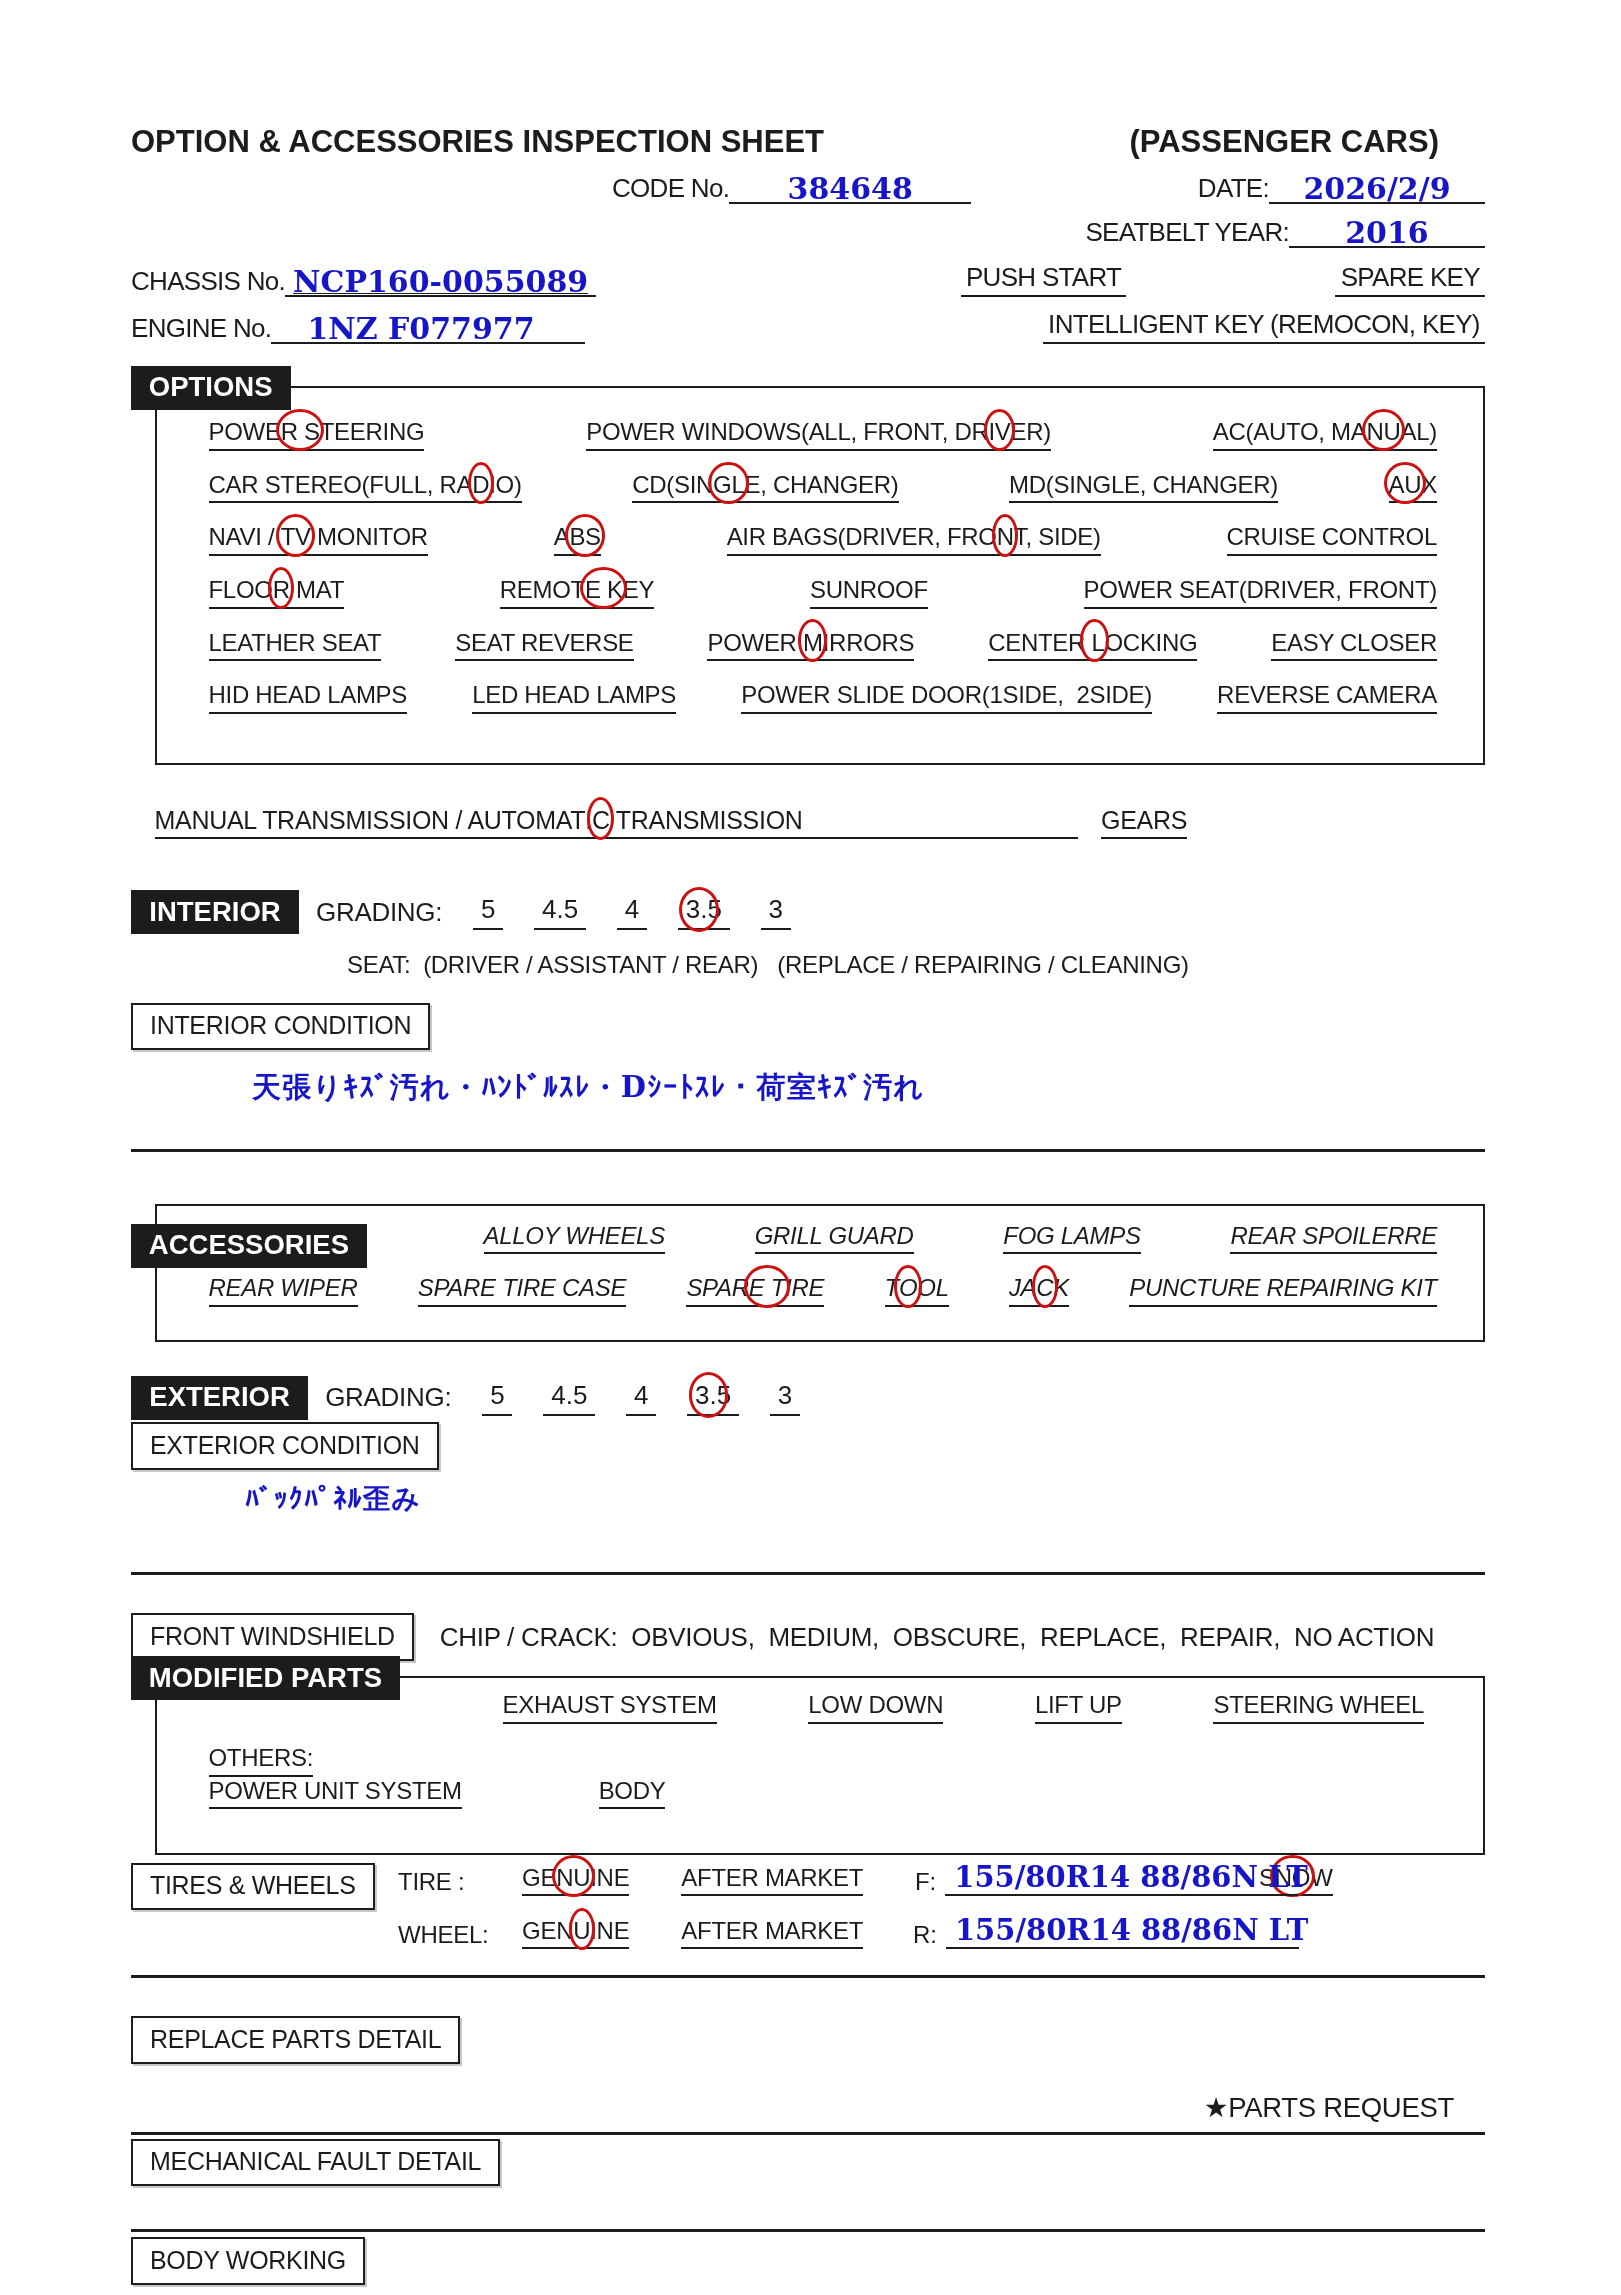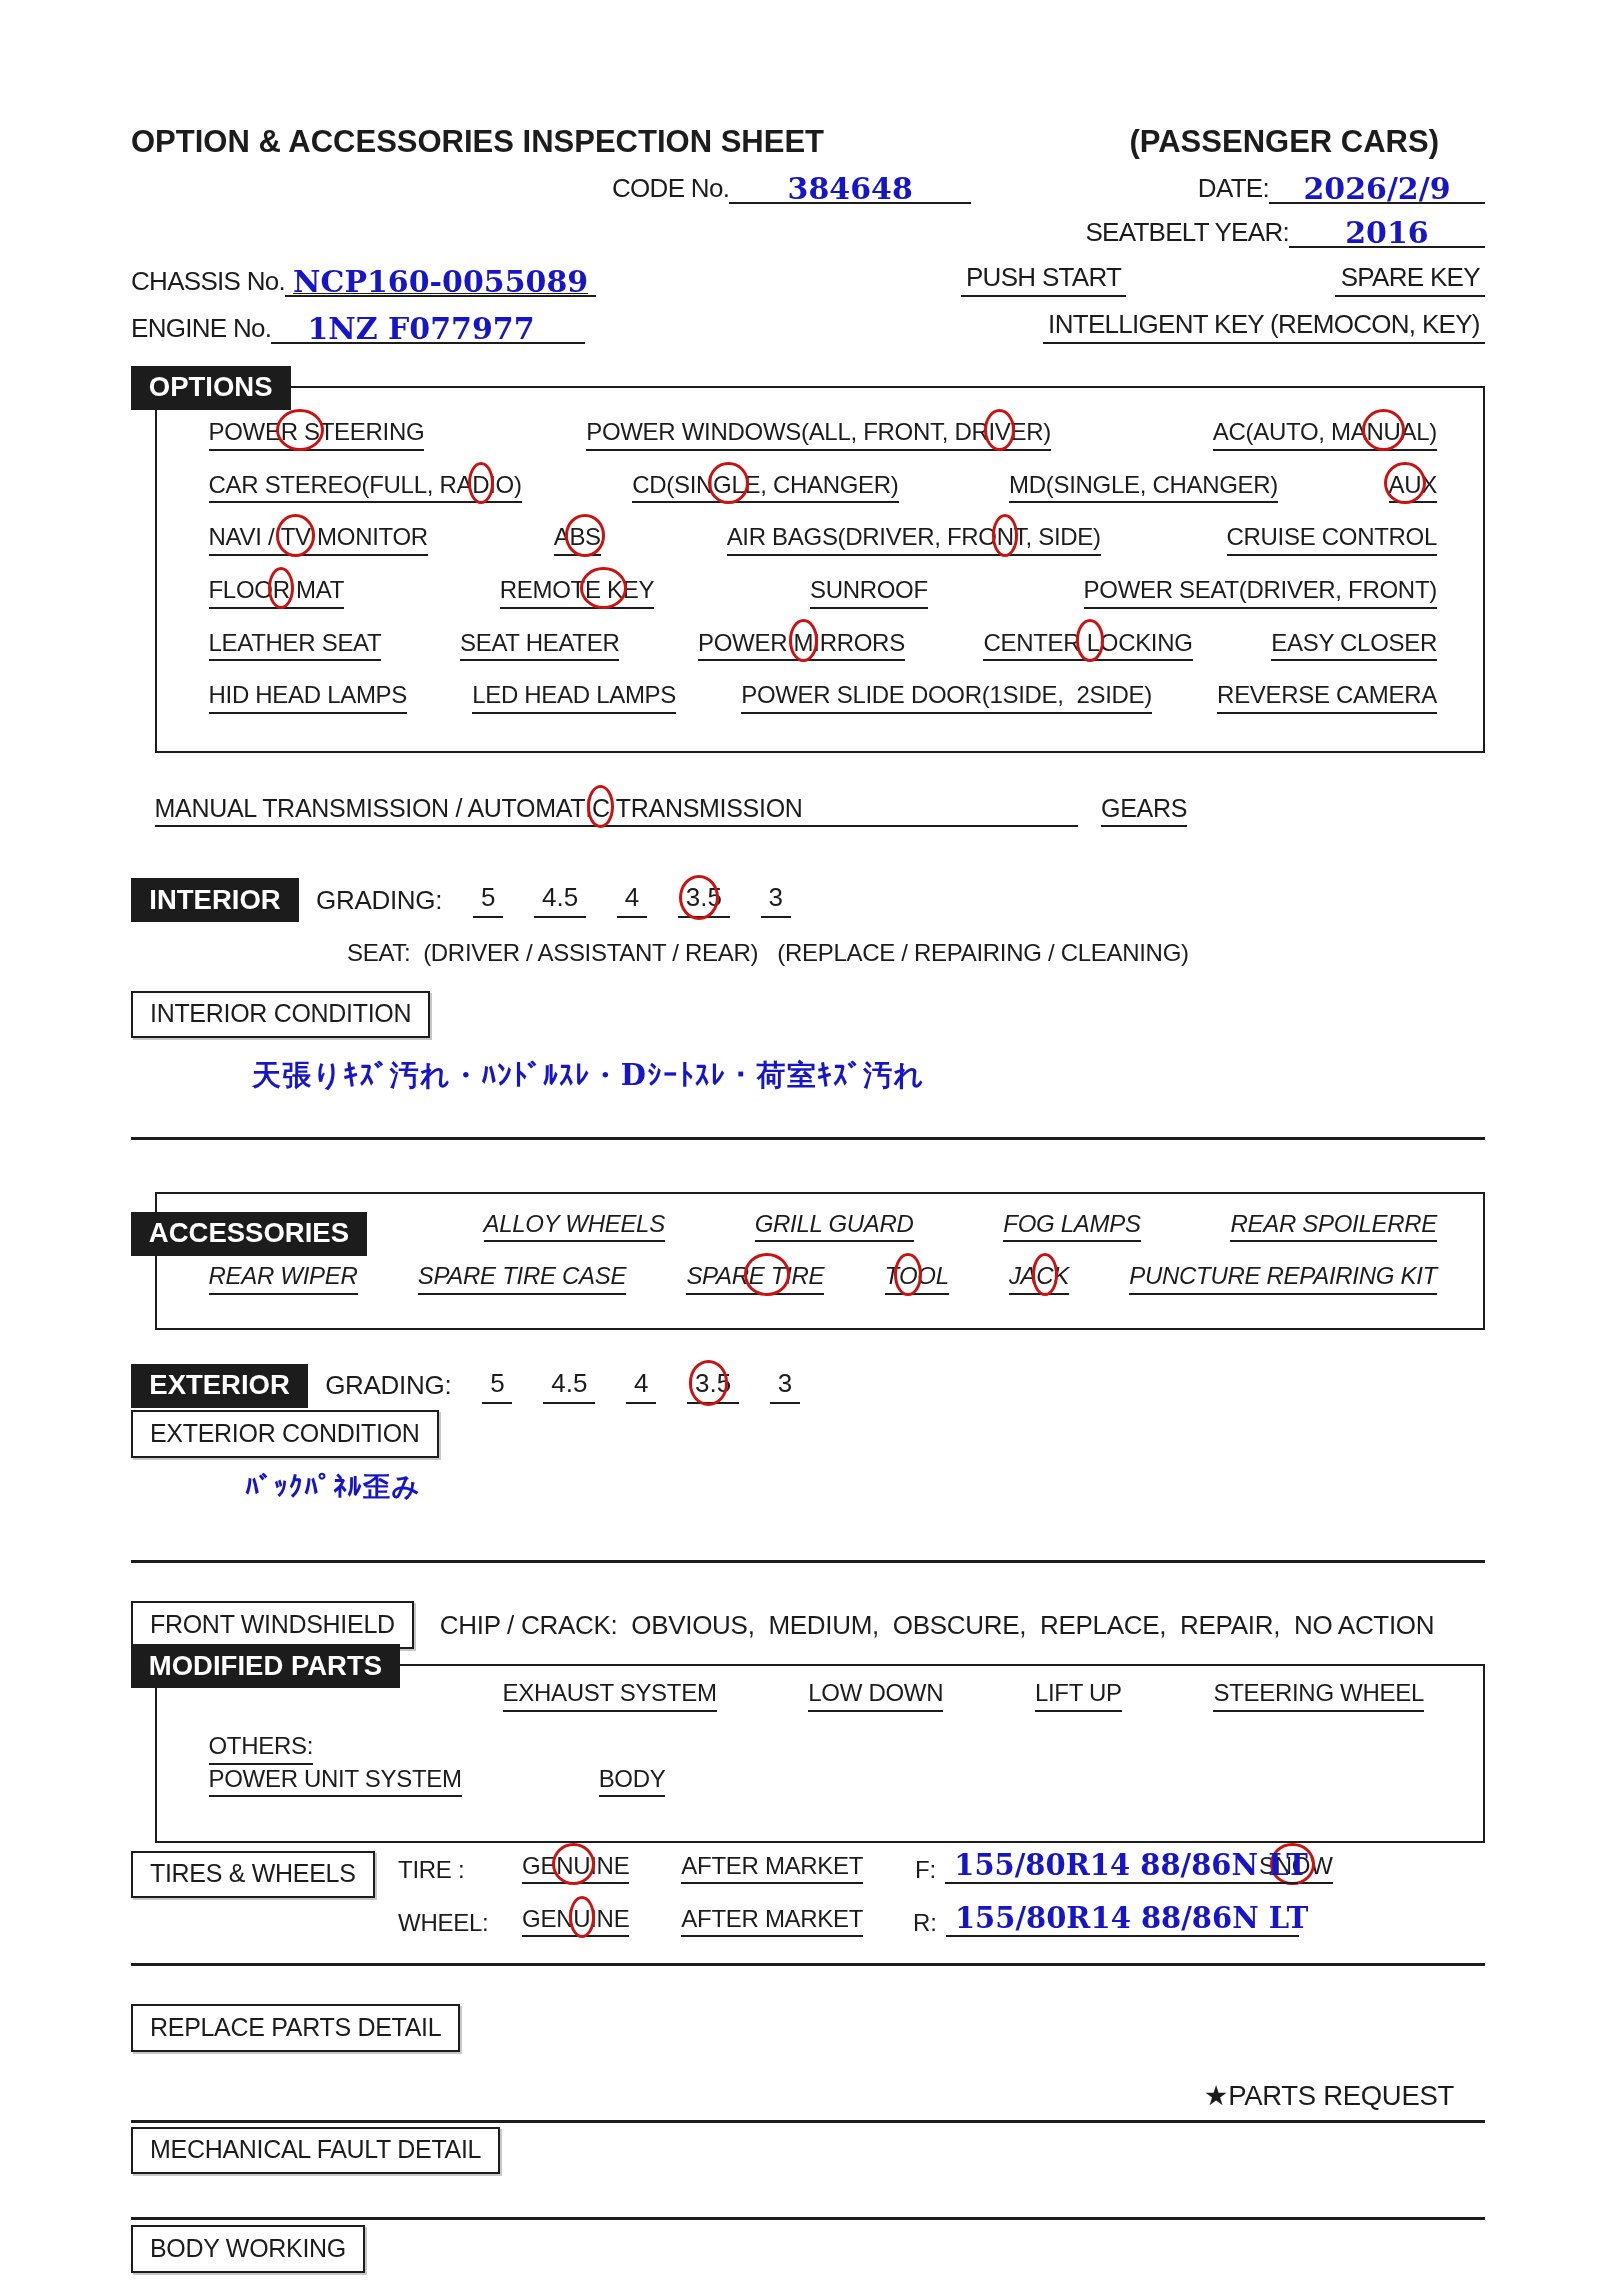--- a/index.html
+++ b/index.html
@@ -35,21 +35,21 @@
   .secbox{border:2.6px solid var(--ink);position:relative;margin-left:23.5px;}
   .sectab{position:absolute;top:-22px;left:-26px;}
 
   
   .opt{display:inline-block;border-bottom:2.6px solid var(--ink);padding-bottom:2.6px;font-size:24px;letter-spacing:-0.3px;}
   .opt span{white-space:pre;}
   .oc{position:relative;display:inline-block;}
   .oc:not(:empty)::after{content:"";position:absolute;left:-4.6px;right:-4.6px;top:-9.2px;bottom:-5.2px;border:3.3px solid var(--red);border-radius:50%;}
 
   .optrow{display:flex;justify-content:space-between;margin-bottom:20px;}
-  .optrow:last-child{margin-bottom:0;}
+  .optrow:last-child{margin-bottom:12px;}
 
   
   .gv{display:inline-block;border-bottom:2.6px solid var(--ink);padding:0 7.8px 2.6px 7.8px;font-size:26px;}
   .circled{position:relative;}
   .circled::after{content:"";position:absolute;left:1.3px;right:10.5px;top:-7.8px;bottom:-3.9px;border:3.3px solid var(--red);border-radius:50%;}
 
   
   .obox{display:inline-block;border:2px solid var(--ink);padding:6.5px 17px 7.8px 17px;font-size:25px;letter-spacing:-0.3px;background:#fff;box-shadow:2px 2px 0 rgba(30,30,30,0.25);}
 
   .jp-note{font-size:29px;letter-spacing:1.3px;}
@@ -118,21 +118,21 @@
         <span class="opt"><span>CRUISE CONTROL</span><span class="oc"></span><span></span></span>
       </div>
       <div class="optrow">
         <span class="opt"><span>FLOO</span><span class="oc">R</span><span> MAT</span></span>
         <span class="opt"><span>REMOT</span><span class="oc">E K</span><span>EY</span></span>
         <span class="opt"><span>SUNROOF</span><span class="oc"></span><span></span></span>
         <span class="opt"><span>POWER SEAT(DRIVER, FRONT)</span><span class="oc"></span><span></span></span>
       </div>
       <div class="optrow">
         <span class="opt"><span>LEATHER SEAT</span><span class="oc"></span><span></span></span>
-        <span class="opt"><span>SEAT HEATER</span><span class="oc"></span><span></span></span>
+        <span class="opt"><span>SEAT REVERSE</span><span class="oc"></span><span></span></span>
         <span class="opt"><span>POWER </span><span class="oc">M</span><span>IRRORS</span></span>
         <span class="opt"><span>CENTER</span><span class="oc"> L</span><span>OCKING</span></span>
         <span class="opt"><span>EASY CLOSER</span><span class="oc"></span><span></span></span>
       </div>
       <div class="optrow">
         <span class="opt"><span>HID HEAD LAMPS</span><span class="oc"></span><span></span></span>
         <span class="opt"><span>LED HEAD LAMPS</span><span class="oc"></span><span></span></span>
         <span class="opt"><span>POWER SLIDE DOOR(1SIDE,  2SIDE)</span><span class="oc"></span><span></span></span>
         <span class="opt"><span>REVERSE CAMERA</span><span class="oc"></span><span></span></span>
       </div>

